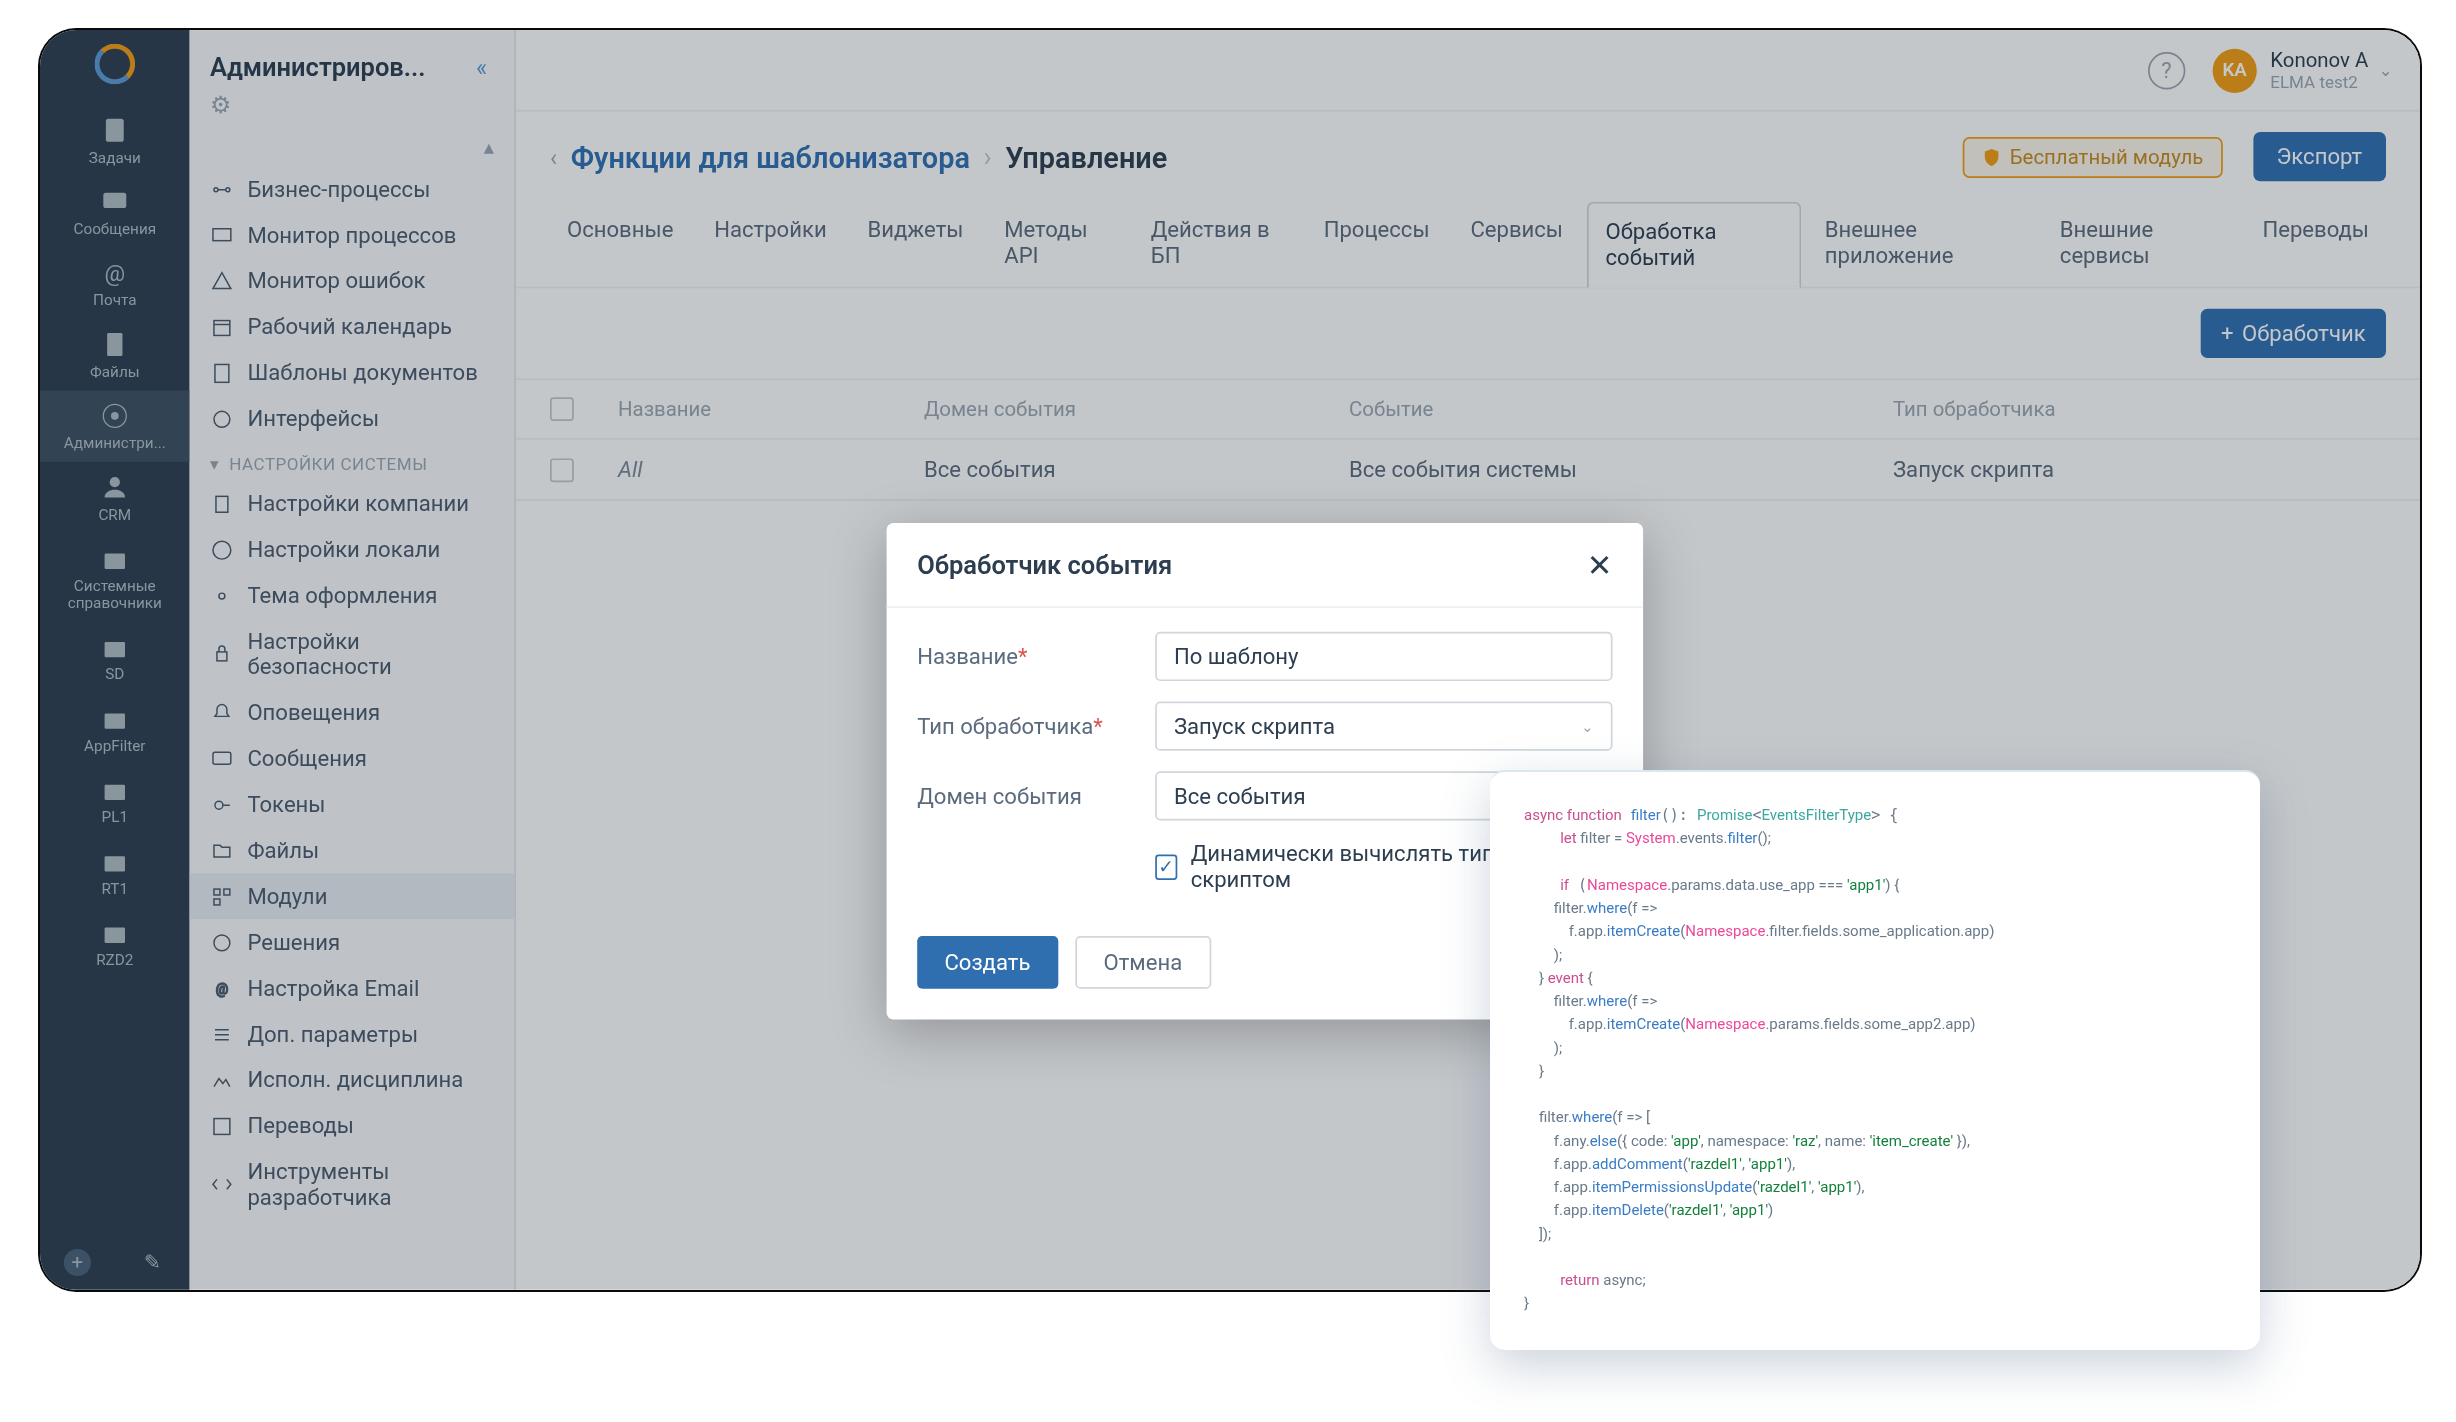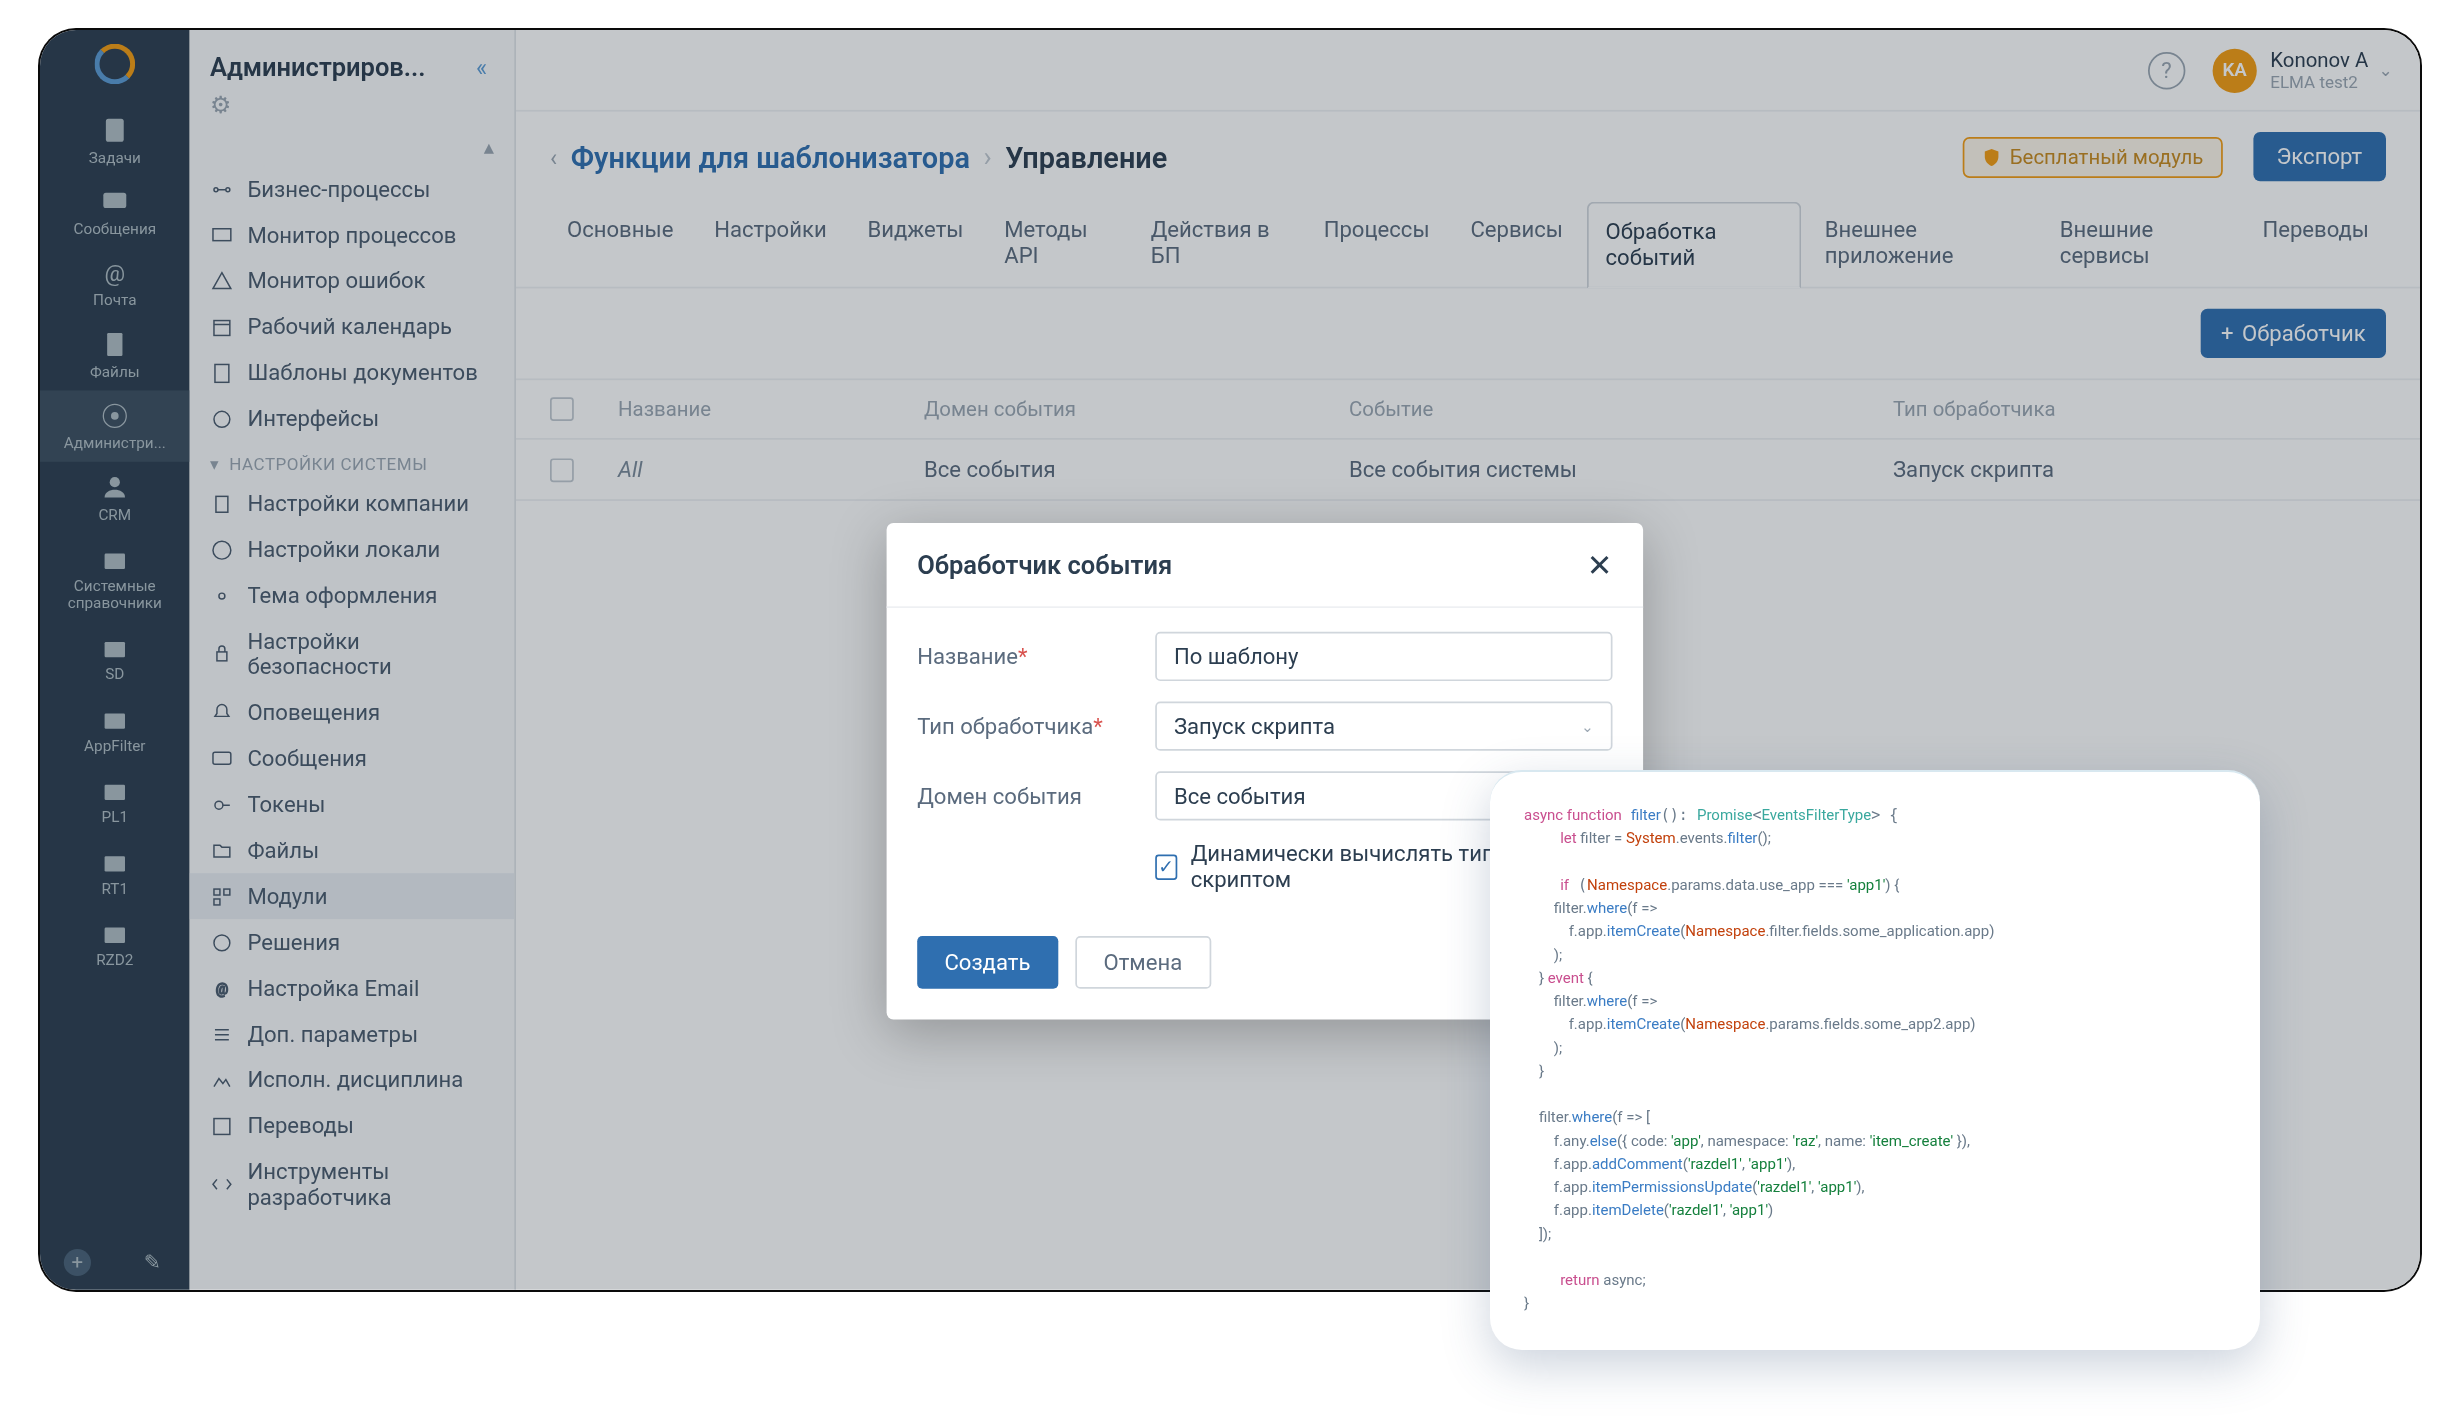--- a/index.html
+++ b/index.html
@@ -71,23 +71,23 @@
 .req{color:#d9534f}
 .fld-inp{flex:1;border:1px solid #d0d6dc;border-radius:3px;padding:6px 10px;font-size:13px;color:#2c3e50}
 .fld-sel{flex:1;border:1px solid #d0d6dc;border-radius:3px;padding:6px 10px;font-size:13px;color:#2c3e50;display:flex;justify-content:space-between;align-items:center;cursor:pointer}
 .sel-chev{color:#9aa6b2;font-size:9px}
 .chkrow{display:flex;align-items:center;gap:8px;margin-left:140px;font-size:13px;color:#2c3e50}
 .chkbox{width:15px;height:15px;border:1.5px solid #2f6fb0;border-radius:2px;display:flex;align-items:center;justify-content:center;color:#2f6fb0;font-size:11px}
 .modal-foot{padding:12px 18px 18px;display:flex;gap:10px}
 .btn-pri{background:#2f6fb0;color:#fff;border:none;padding:7px 16px;border-radius:3px;font-size:13px;cursor:pointer}
 .btn-sec{background:#fff;color:#5b6b7e;border:1px solid #d0d6dc;padding:7px 16px;border-radius:3px;font-size:13px;cursor:pointer}
 
-.code-card{position:absolute;top:770px;left:1490px;width:770px;height:580px;background:#fff;border-radius:32px;box-shadow:0 16px 48px rgba(50,80,120,0.25);padding:32px 34px;z-index:200;border-top:2px solid #d8e8f0}
+.code-card{position:absolute;top:770px;left:1490px;width:770px;height:580px;background:#fff;border-radius:15px;box-shadow:0 16px 48px rgba(50,80,120,0.25);padding:32px 34px;z-index:200;border-top:2px solid #d8e8f0}
 .code{font-family:ui-monospace,Menlo,Consolas,monospace;font-size:15px;line-height:1.55;white-space:pre;color:#6a7a8a}
-.kw{color:#c94f8f}.fn{color:#3a7cc4}.ty{color:#3aa89e}.cls{color:#c2410c}.str{color:#15803d}
+.kw{color:#c94f8f}.fn{color:#3a7cc4}.ty{color:#3aa89e}.cls{color:#ec4899}.str{color:#15803d}
 </style>
 </head>
 <body>
 
 <div class="frame">
 <div class="frame-inner">
 
 <div class="nav">
   <div class="nav-logo"></div>
   <div class="nav-item">

